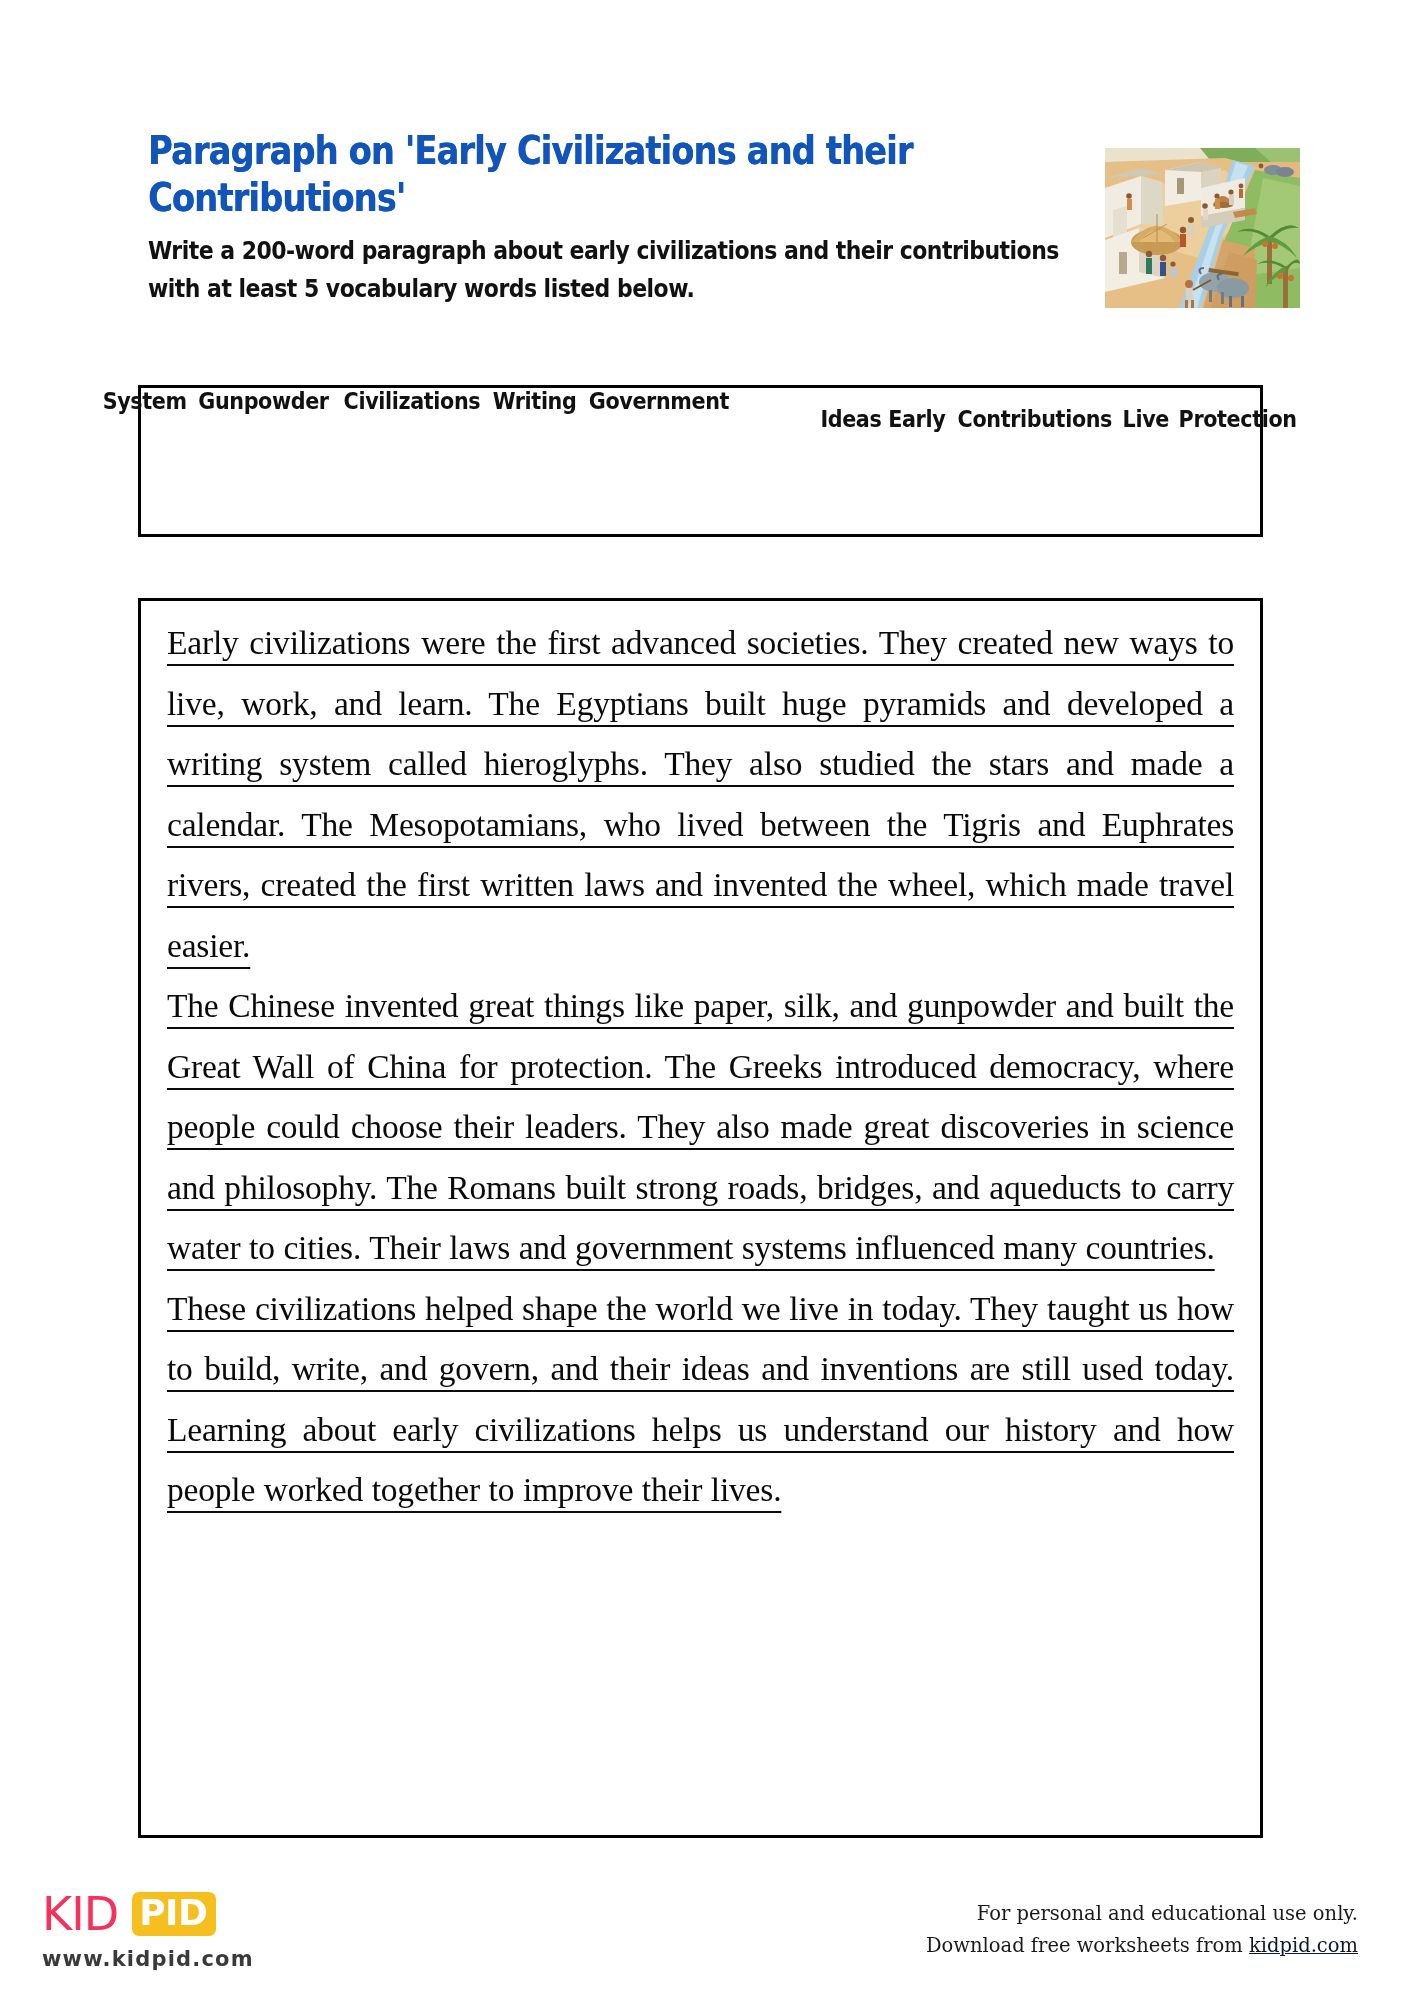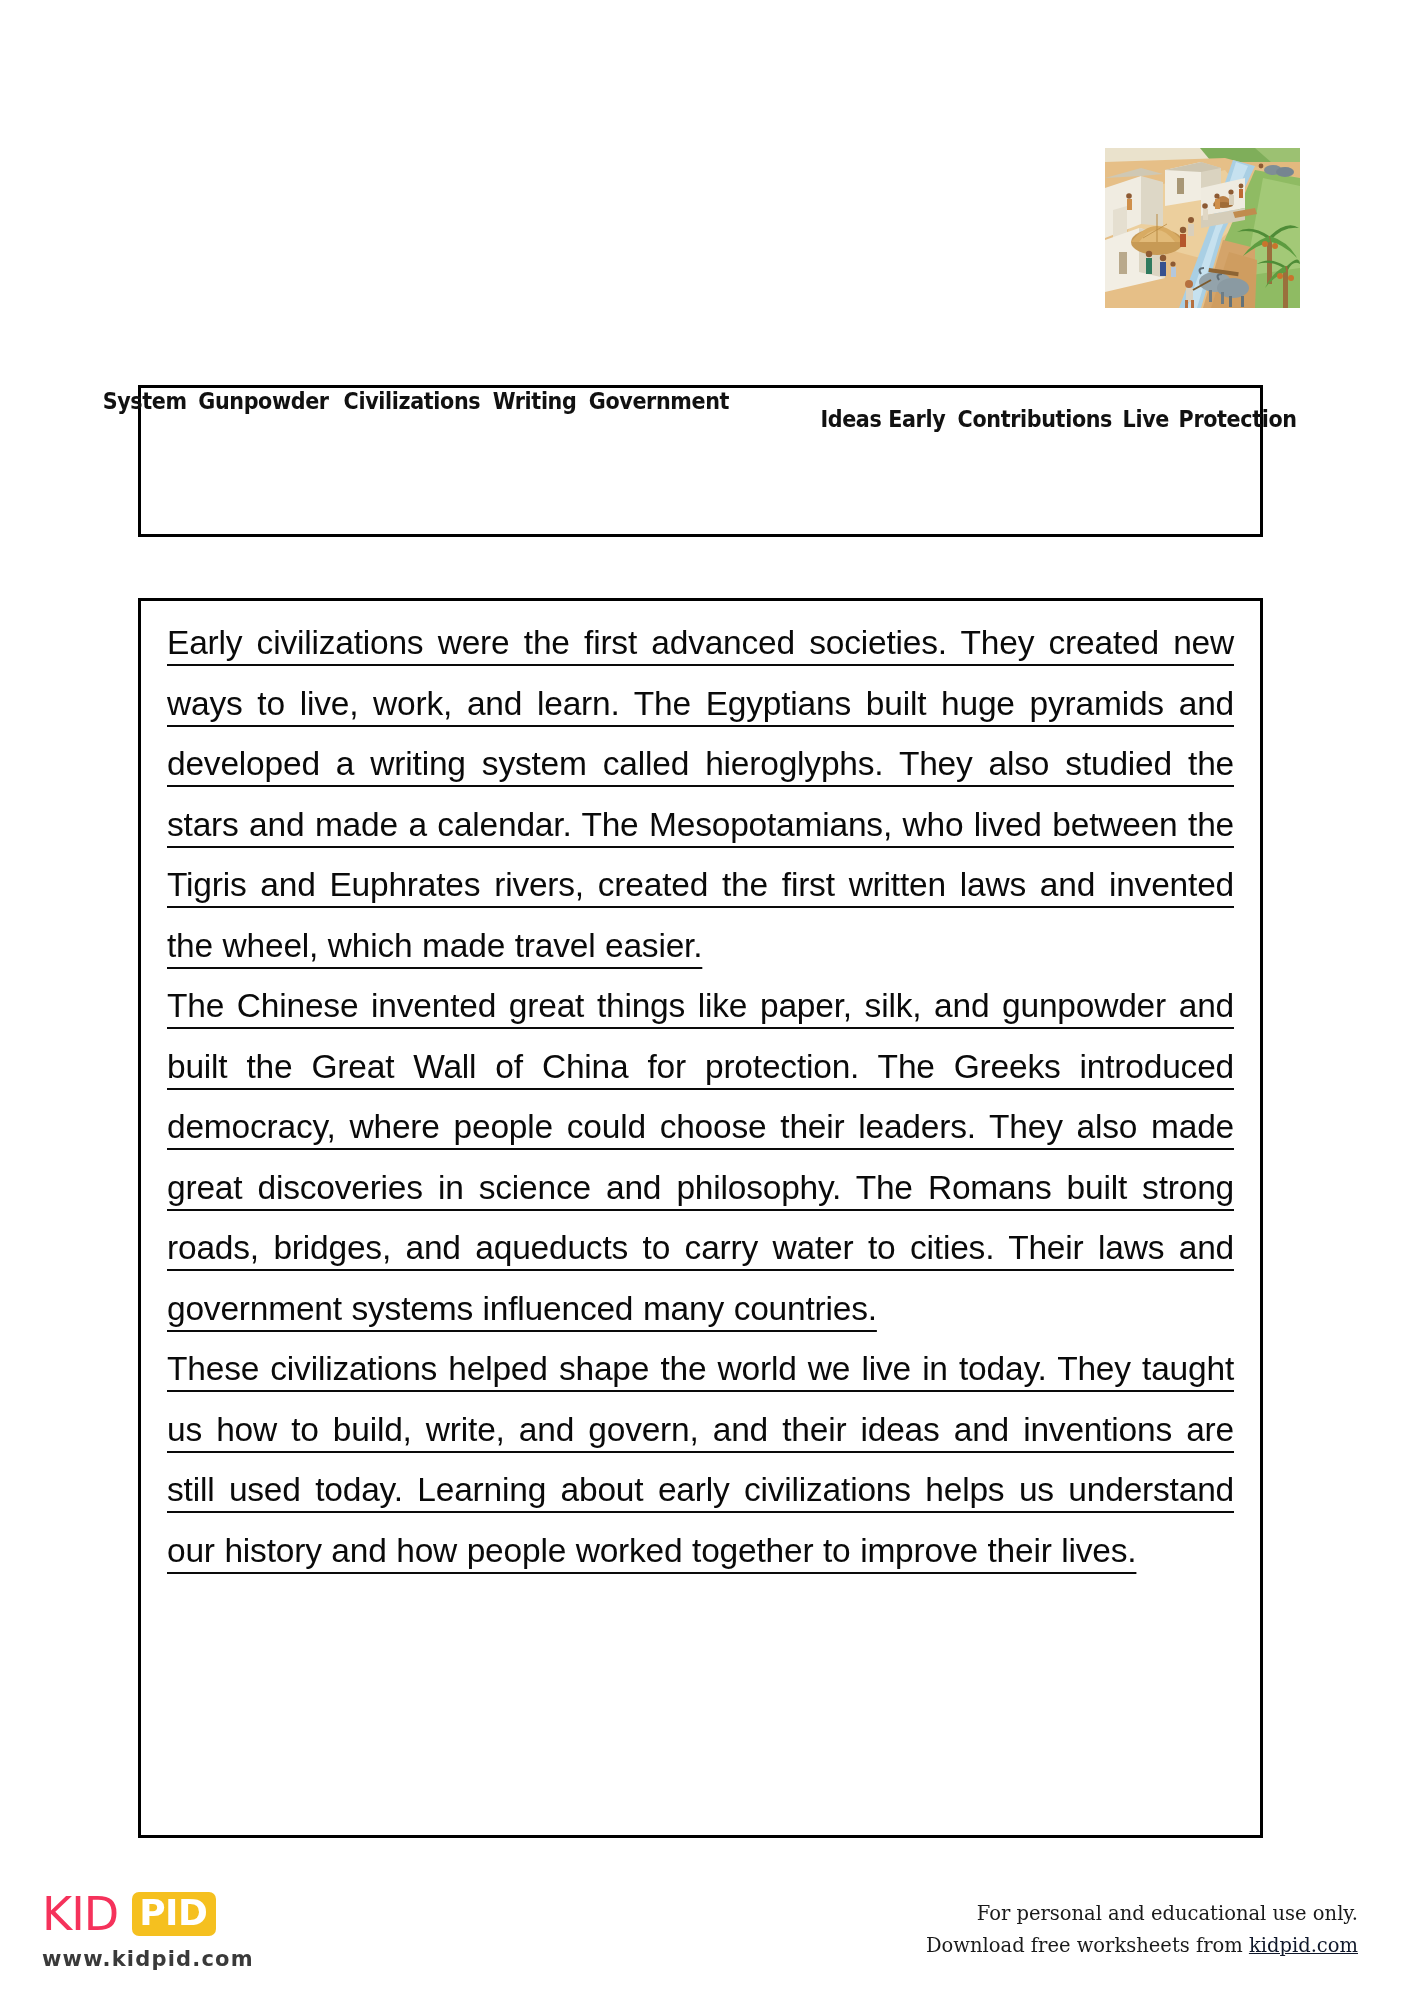--- a/index.html
+++ b/index.html
@@ -116,21 +116,21 @@
     position: absolute;
     left: 138px;
     top: 598px;
     width: 1125px;
     height: 1240px;
     border: 3px solid #000000;
     box-sizing: border-box;
     padding: 12px 26px 14px 26px;
   }
   .answer-para {
-    font-family: Liberation Sans, sans-serif;
+    font-family: Liberation Serif, serif;
     font-size: 33.5px;
     line-height: 60.5px;
     letter-spacing: -0.2px;
     color: #0a0a0a;
     text-align: justify;
     text-justify: inter-word;
     margin: 0;
     text-decoration: underline;
     text-decoration-color: #0a0a0a;
     text-decoration-thickness: 2.4px;
@@ -204,20 +204,28 @@
     text-decoration: underline;
     color: #0f172a;
     margin-top: 36px;
   }
 </style>
 </head>
 <body>
 
 <div class="page">
 
+  <div class="header">
+    <div class="header-row">
+      <div class="header-text">
+        <h1 class="worksheet-title">Paragraph on 'Early Civilizations and their Contributions'</h1>
+        <p class="worksheet-instruction">Write a 200-word paragraph about early civilizations and their contributions with at least 5 vocabulary words listed below.</p>
+      </div>
+    </div>
+  </div>
 
   <div class="header-illustration">
     <svg viewBox="0 0 195 160" xmlns="http://www.w3.org/2000/svg">
 
       <rect x="0" y="0" width="195" height="26" fill="#eae2cc"></rect>
 
       <path d="M95 0 L195 0 L195 34 L150 30 L110 18 Z" fill="#7fae5a"></path>
       <path d="M150 0 L195 0 L195 20 L168 16 Z" fill="#9cc172"></path>
 
       <rect x="0" y="14" width="195" height="146" fill="#e3b97f"></rect>

